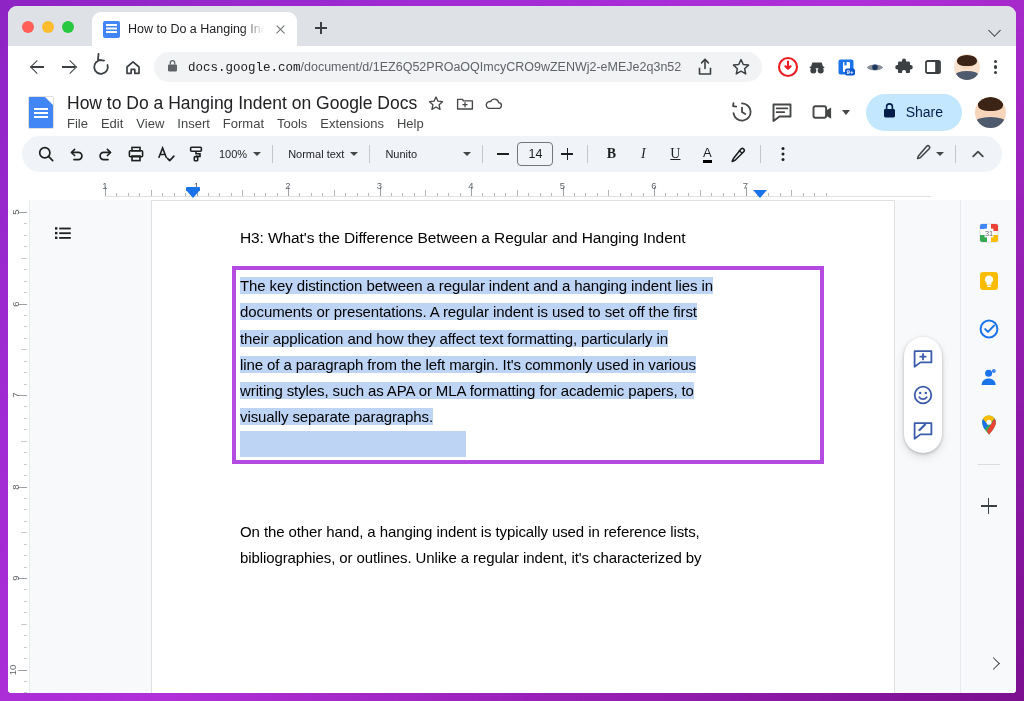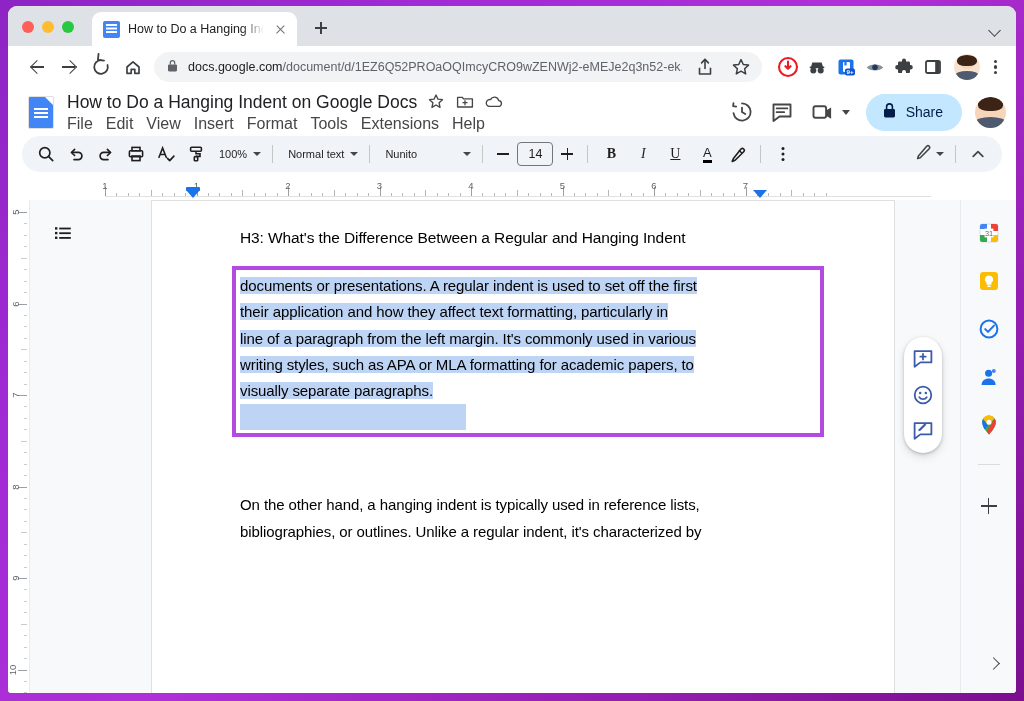--- a/index.html
+++ b/index.html
@@ -132,21 +132,21 @@
     padding: 0 8px 0 13px; gap: 10px;
     margin: 0 6px 0 4px;
     min-width: 0;
   }
   #omnibox .lock { flex: 0 0 11px; }
   #url {
     flex: 1; font-size: 12.5px; color: #5f6368;
     white-space: nowrap; overflow: hidden;
     min-width: 0;
   }
-  #url b { color: #202124; font-weight: 400; }
+  #url b { color: #202124; font-weight: 400; font-family: Liberation Mono, monospace; }
   .omni-icon { width: 26px; height: 26px; flex: 0 0 26px; position: relative; }
 
   #ext-row { display: flex; align-items: center; gap: 1px; padding-left: 4px; }
   .ext { width: 28px; height: 28px; flex: 0 0 28px; position: relative; }
 
   #avatar {
     width: 26px; height: 26px; flex: 0 0 26px; border-radius: 50%;
     margin-left: 5px;
     background: radial-gradient(circle at 50% 34%, #f6d5ba 0 30%, transparent 31%),
                 linear-gradient(#f9e2cd, #f9e2cd);
@@ -186,21 +186,21 @@
     border-color: transparent #fff transparent transparent;
   }
   #docs-logo .lines {
     position: absolute; left: 8px; top: 16px; width: 14px; height: 2px; background: #fff;
     box-shadow: 0 4px 0 #fff, 0 8px 0 #fff;
   }
   #title-block { display: flex; flex-direction: column; gap: 1px; }
   #title-row { display: flex; align-items: center; gap: 9px; }
   #doc-title { font-size: 17.5px; color: #202124; white-space: nowrap; }
   .hdr-ico { width: 20px; height: 20px; position: relative; }
-  #menu-row { display: flex; gap: 13px; font-size: 16px; color: #444746; padding-top: 1px; }
+  #menu-row { display: flex; gap: 13px; font-size: 13px; color: #444746; padding-top: 1px; }
   #menu-row span { white-space: nowrap; }
 
   #docs-header-right { margin-left: auto; display: flex; align-items: center; gap: 4px; }
   .hdr-btn { width: 36px; height: 36px; position: relative; border-radius: 50%; }
   #cam-group { display: flex; align-items: center; gap: 1px; }
   .caret-dn {
     width: 12px; height: 12px; position: relative;
   }
   .caret-dn::before {
     content: ""; position: absolute; left: 1.5px; top: 3.5px;
@@ -800,20 +800,21 @@
       </div>
 
       <div id="page-scroll">
 
         <div class="page" id="page1">
 
           <h3 class="doc-h">H3: What's the Difference Between a Regular and Hanging Indent</h3>
 
           <div class="selbox">
             <div class="para" id="para1">
+              <span class="ln"><span class="hl">The key distinction between a regular indent and a hanging indent lies in</span></span>
               <span class="ln"><span class="hl">documents or presentations. A regular indent is used to set off the first</span></span>
               <span class="ln"><span class="hl">their application and how they affect text formatting, particularly in</span></span>
               <span class="ln"><span class="hl">line of a paragraph from the left margin. It's commonly used in various</span></span>
               <span class="ln"><span class="hl">writing styles, such as APA or MLA formatting for academic papers, to</span></span>
               <span class="ln"><span class="hl">visually separate paragraphs.</span></span>
               <span class="filler"><span class="hl"></span></span>
             </div>
           </div>
 
           <div class="para" id="para2">

